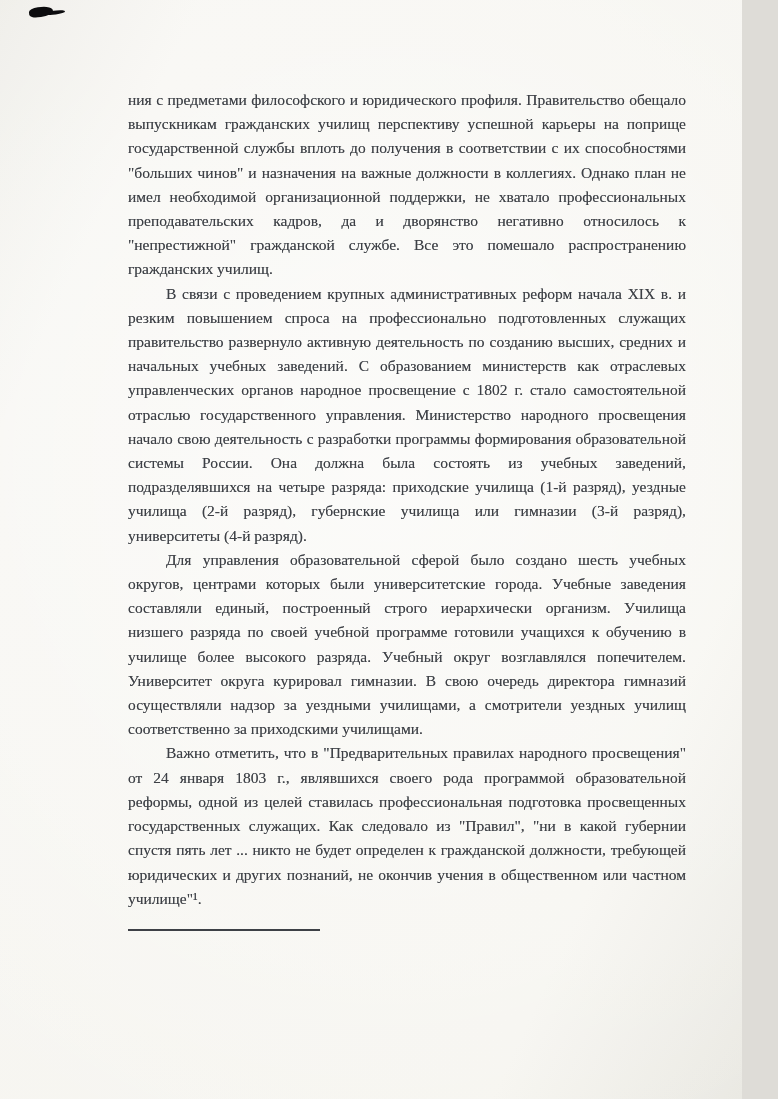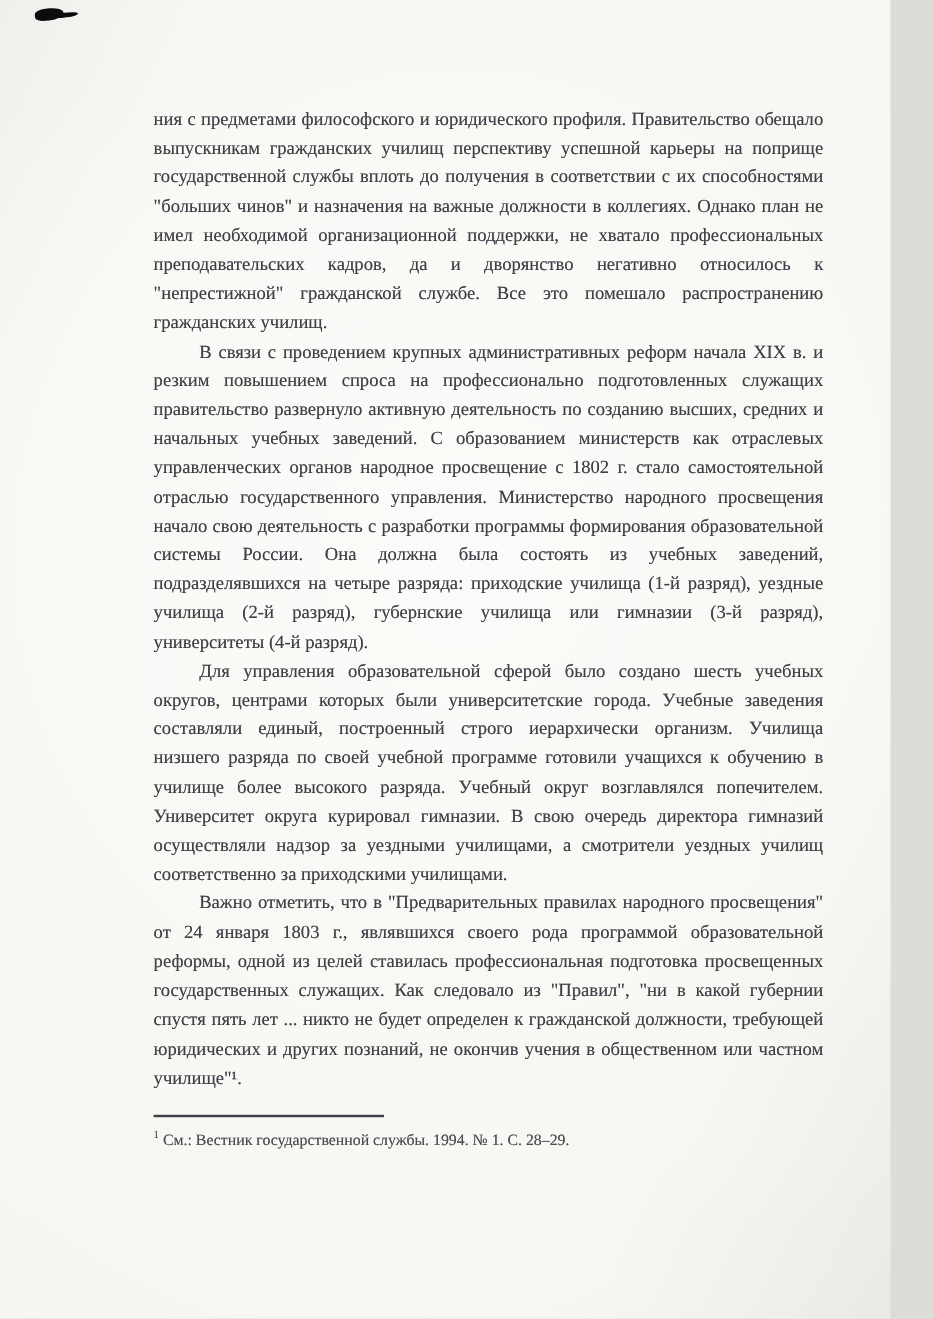--- a/index.html
+++ b/index.html
@@ -84,21 +84,17 @@
     <p class="no-indent">ния с предметами философского и юридического профиля. Правительство обещало выпускникам гражданских училищ перспективу успешной карьеры на поприще государственной службы вплоть до получения в соответствии с их способностями "больших чинов" и назначения на важные должности в коллегиях. Однако план не имел необходимой организационной поддержки, не хватало профессиональных преподавательских кадров, да и дворянство негативно относилось к "непрестижной" гражданской службе. Все это помешало распространению гражданских училищ.</p>
 
     <p>В связи с проведением крупных административных реформ начала XIX в. и резким повышением спроса на профессионально подготовленных служащих правительство развернуло активную деятельность по созданию высших, средних и начальных учебных заведений. С образованием министерств как отраслевых управленческих органов народное просвещение с 1802 г. стало самостоятельной отраслью государственного управления. Министерство народного просвещения начало свою деятельность с разработки программы формирования образовательной системы России. Она должна была состоять из учебных заведений, подразделявшихся на четыре разряда: приходские училища (1-й разряд), уездные училища (2-й разряд), губернские училища или гимназии (3-й разряд), университеты (4-й разряд).</p>
 
     <p>Для управления образовательной сферой было создано шесть учебных округов, центрами которых были университетские города. Учебные заведения составляли единый, построенный строго иерархически организм. Училища низшего разряда по своей учебной программе готовили учащихся к обучению в училище более высокого разряда. Учебный округ возглавлялся попечителем. Университет округа курировал гимназии. В свою очередь директора гимназий осуществляли надзор за уездными училищами, а смотрители уездных училищ соответственно за приходскими училищами.</p>
 
     <p>Важно отметить, что в "Предварительных правилах народного просвещения" от 24 января 1803 г., являвшихся своего рода программой образовательной реформы, одной из целей ставилась профессиональная подготовка просвещенных государственных служащих. Как следовало из "Правил", "ни в какой губернии спустя пять лет ... никто не будет определен к гражданской должности, требующей юридических и других познаний, не окончив учения в общественном или частном училище"¹.</p>
 
     <hr class="footnote-rule">
 
-    <div class="footnote">
-      <sup>1</sup>
-      <span>См.: Вестник государственной службы. 1994. № 1. С. 28–29.</span>
-    </div>
 
 
   </div>
 
 </div>
 
 </body></html>

